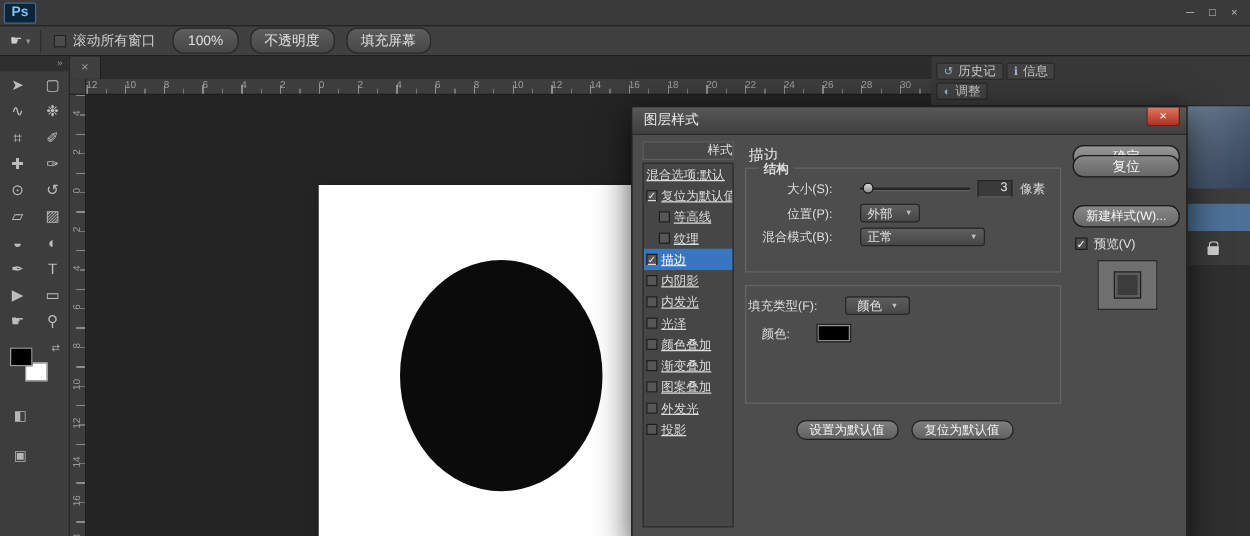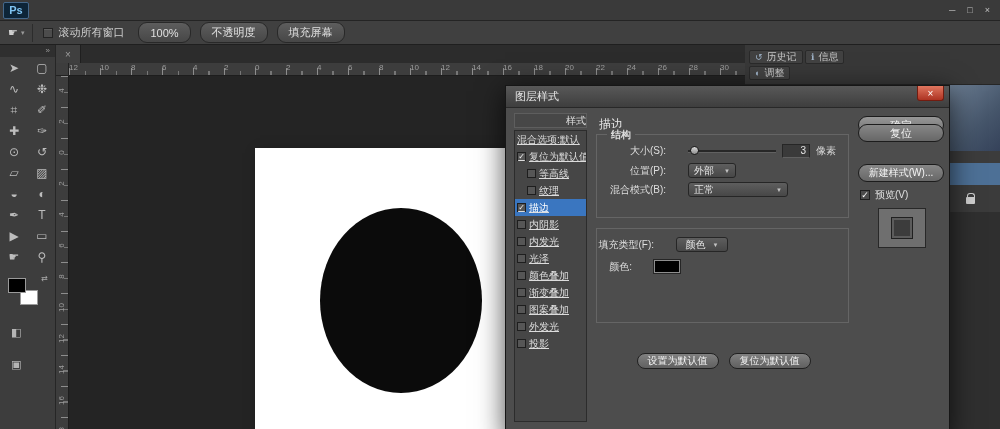--- a/index.html
+++ b/index.html
@@ -97,21 +97,21 @@
   .sld .tr { position:absolute; left:0; right:0; top:5px; height:2px; background:#272727; box-shadow:0 1px 0 #616161; }
   .sld .kn { position:absolute; top:1px; width:9px; height:9px; border-radius:50%; background:linear-gradient(#d8d8d8,#8e8e8e); border:1px solid #1b1b1b; }
   .kn-min { left:2px; } .kn-max { right:1px; }
   .num { width:28px; height:14px; background:#3a3a3a; border:1px solid #262626; border-bottom-color:#606060; color:#e4e4e4; font-size:10px; text-align:right; padding:0 3px; font-family:"Liberation Sans","DejaVu Sans",sans-serif; }
   .unit { margin-left:6px; color:#d6d6d6; }
   .dd { display:inline-flex; align-items:center; justify-content:space-between; background:linear-gradient(#5e5e5e,#474747); border:1px solid #262626; border-radius:3px; height:15px; padding:0 5px; color:#e4e4e4; font-size:10px; cursor:default; }
   .dd .arr { font-size:6px; color:#c2c2c2; margin-left:7px; }
   .dd-pos { width:48px; } .dd-blend { width:100px; } .dd-fill { width:52px;justify-content:center; }
   .color-swatch { width:26px; height:13px; background:#000; border:1px solid #8e8e8e; outline:1px solid #262626; cursor:default; }
   .def-btns { position:absolute; left:92px; top:250px; width:251px; display:flex; gap:10px; justify-content:center; }
-  .btn-sm { height:16px; border-radius:8px; background:linear-gradient(#808080,#606060); border:1px solid #212121; color:#f2f2f2; font-size:10px; padding:0 10px; cursor:default;margin-top:17px; }
+  .btn-sm { height:16px; border-radius:8px; background:linear-gradient(#808080,#606060); border:1px solid #212121; color:#f2f2f2; font-size:10px; padding:0 10px; cursor:default; }
   .btn-lg { position:absolute; left:352px; width:86px; height:18px; border-radius:9px; background:linear-gradient(#878787,#676767); border:1px solid #1c1c1c; color:#f4f4f4; font-size:11px; text-align:center; padding:0; cursor:default; }
   .btn-ok { top:30px; background:linear-gradient(#979797,#727272); }
   .btn-reset { top:38px; }
   .btn-newstyle { top:78px; font-size:10px; }
   .preview-chk { position:absolute; left:354px; top:102px; display:flex; gap:5px; align-items:center; font-size:10px; color:#e0e0e0; }
   .pbox { width:10px; height:10px; background:#4c4c4c; border:1px solid #1e1e1e; color:#fff; font-size:9px; line-height:9px; text-align:center; }
   .preview-thumb { position:absolute; left:372px; top:122px; width:48px; height:40px; background:#6f6f6f; border:1px solid #282828; display:flex; align-items:center; justify-content:center; }
   .preview-thumb .inner { width:20px; height:20px; background:#3c3c3c; border:2px solid #5c5c5c; outline:1px solid #202020; }
 </style>
 </head>

